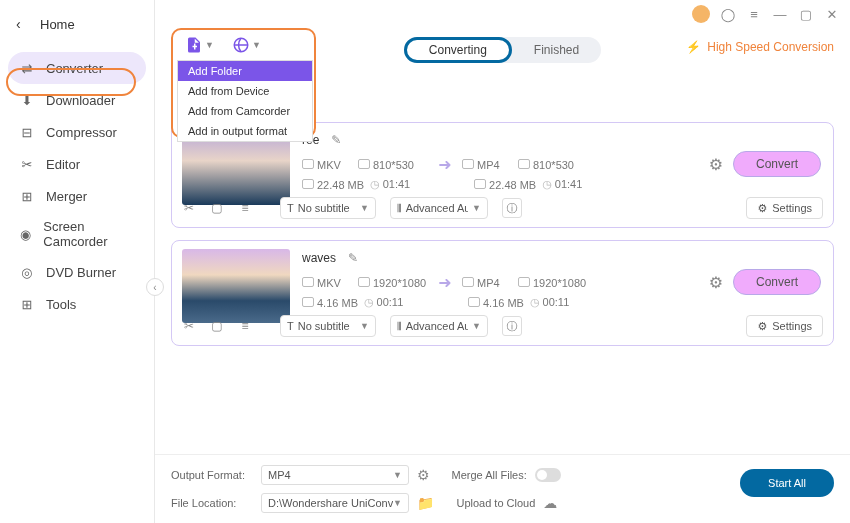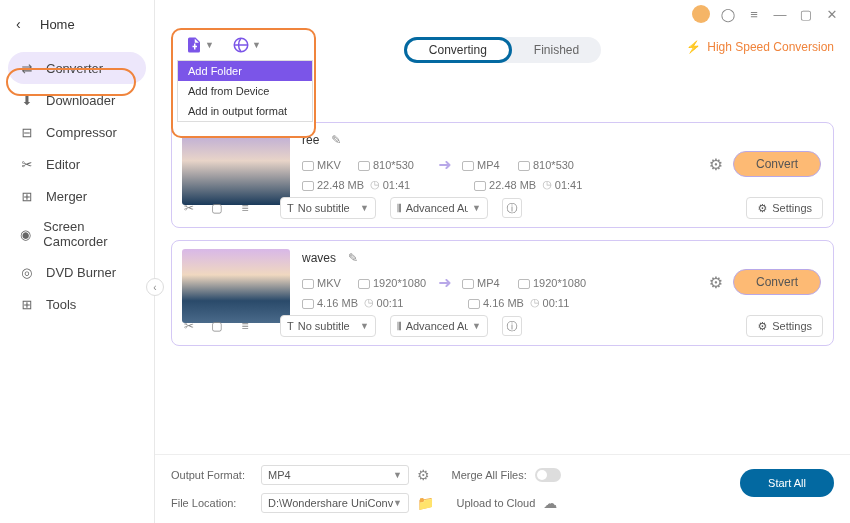--- a/index.html
+++ b/index.html
@@ -29,26 +29,26 @@
 .tab { padding: 0 22px; font-size: 12px; color: #666; display: flex; align-items: center; border-radius: 14px; cursor: pointer; }
 .tab.active { background: #fff; color: #333; border: 3px solid #0369a1; }
 .high-speed { position: absolute; right: 0; top: 12px; display: flex; align-items: center; gap: 6px; font-size: 12px; color: #f0843c; }
 .file-card { border: 1px solid #d4c8f5; border-radius: 8px; padding: 8px 10px; margin-top: 12px; display: flex; gap: 12px; position: relative; }
 .thumb { width: 108px; height: 74px; background: linear-gradient(180deg,#b8a8d8 0%,#e8d4c8 40%,#1a3a5a 100%); border-radius: 3px; }
 .thumb.waves { background: linear-gradient(180deg,#d8b8e8 0%,#f0d8c0 35%,#2a4a6a 70%,#4a6a8a 100%); }
 .file-body { flex: 1; display: flex; flex-direction: column; }
 .file-head { display: flex; align-items: center; gap: 10px; margin-bottom: 6px; height: 18px; }
 .file-name { font-size: 12px; color: #333; }
 .file-info-row { display: flex; align-items: center; gap: 6px; font-size: 11px; color: #777; }
-.info-cell { display: flex; align-items: flex-end; gap: 3px; min-width: 70px; }
+.info-cell { display: flex; align-items: flex-start; gap: 3px; min-width: 70px; }
 .info-cell .mini-icon { width: 12px; height: 10px; border: 1px solid #bbb; border-radius: 2px; }
 .arrow-mid { width: 22px; display: flex; align-items: center; justify-content: center; color: #b8a8e8; font-size: 16px; }
 .file-actions { position: absolute; right: 12px; top: 28px; display: flex; align-items: center; gap: 10px; }
 .gear-small { color: #888; font-size: 16px; }
-.convert-btn { border: 1px solid #b8a8e8; background: #fdba74; color: #555; padding: 5px 22px; border-radius: 16px; font-size: 12px; cursor: pointer; }
+.convert-btn { border: 1px solid #b8a8e8; background: #f0abfc; color: #555; padding: 5px 22px; border-radius: 16px; font-size: 12px; cursor: pointer; }
 .edit-toolbar { display: flex; align-items: center; gap: 14px; margin-top: 6px; }
 .mini-btn { width: 14px; height: 14px; color: #888; cursor: pointer; font-size: 12px; display: flex; align-items: center; justify-content: center; }
 .dropdown { border: 1px solid #ddd; border-radius: 4px; background: #fff; height: 22px; display: flex; align-items: center; padding: 0 6px; font-size: 11px; color: #555; cursor: pointer; gap: 4px; }
 .dropdown .dd-icon { font-size: 9px; color: #888; }
 .sub-select { width: 96px; justify-content: space-between; }
 .adv-select { width: 98px; justify-content: space-between; }
 .info-btn { width: 20px; height: 20px; border: 1px solid #ddd; border-radius: 3px; display: flex; align-items: center; justify-content: center; font-size: 11px; color: #777; cursor: pointer; }
 .settings-btn { border: 1px solid #ddd; border-radius: 4px; height: 22px; padding: 0 10px; display: flex; align-items: center; gap: 5px; font-size: 11px; color: #555; cursor: pointer; }
 .bottom-bar { border-top: 1px solid #eee; padding: 10px 16px; display: flex; align-items: flex-end; gap: 10px; position: relative; }
 .bb-col { display: flex; flex-direction: column; gap: 8px; }
@@ -133,20 +133,21 @@
                   <circle cx="12" cy="12" r="9"></circle>
                   <path d="M12 3a14 14 0 0 0 0 18M3 12h18"></path>
                 </svg>
             </span>
             <span style="font-size:9px;color:#888">▼</span>
           </div>
         </div>
         <div class="add-menu">
           <div class="add-menu-item sel">Add Folder</div>
           <div class="add-menu-item">Add from Device</div>
+          <div class="add-menu-item">Add from Camcorder</div>
           <div class="add-menu-item">Add in output format</div>
         </div>
       </div>
 
       <div class="tab-bar">
         <div class="tab active">Converting</div>
         <div class="tab">Finished</div>
       </div>
 
       <div class="high-speed">

